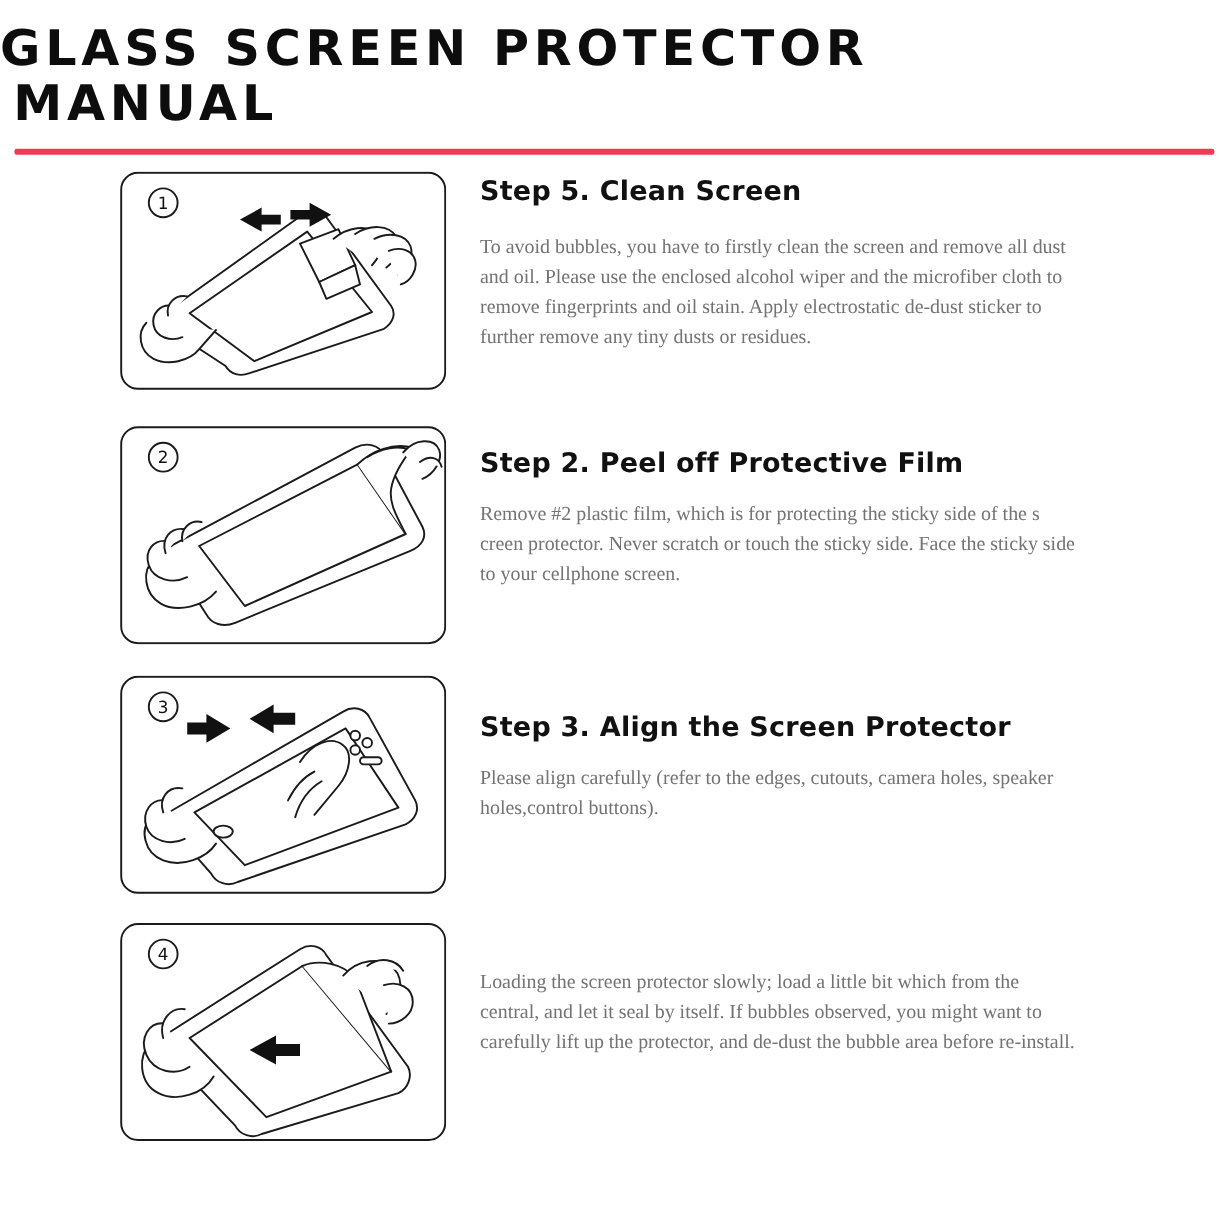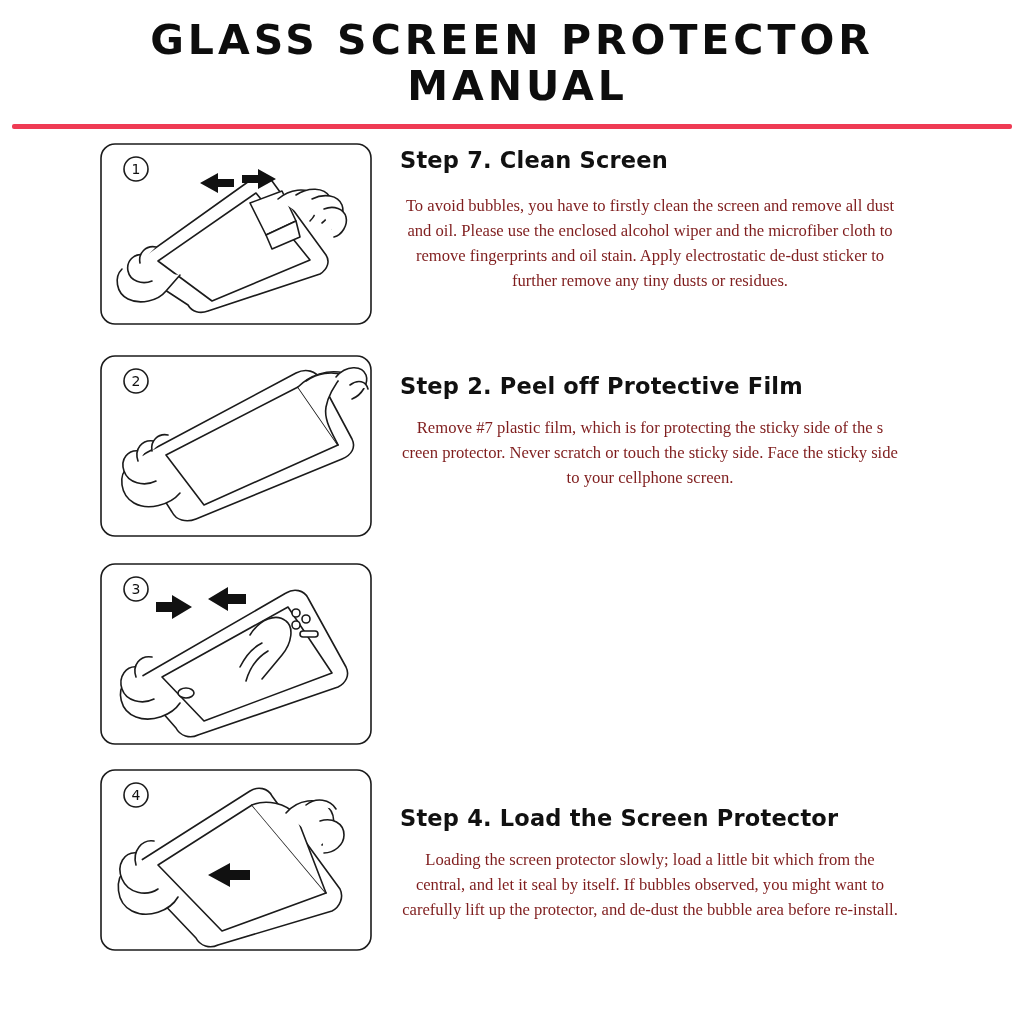--- a/index.html
+++ b/index.html
@@ -17,21 +17,20 @@
   }
   .page {
     width: 1024px;
     height: 1024px;
     position: relative;
     box-sizing: border-box;
   }
 
   
   .title-block {
-    text-align: center;
     padding-top: 18px;
   }
   .title-line {
     font-family: "DejaVu Sans", sans-serif;
     font-weight: 900;
     letter-spacing: 4px;
     color: #0d0d0d;
     line-height: 1.12;
     text-transform: uppercase;
   }
@@ -76,24 +75,23 @@
     font-weight: 700;
     font-size: 22.5px;
     color: #111111;
     margin: 0 0 16px 0;
     letter-spacing: 0.2px;
   }
   .step-body {
     font-family: "Liberation Serif", serif;
     font-size: 16.6px;
     line-height: 1.52;
-    color: #7f1d1d;
+    color: #737373;
     margin: 0;
     max-width: 500px;
-    text-align: center;
   }
   .step.s1 .step-title { margin-bottom: 20px; }
   .step.s2 .fig { margin-top: 16px; }
   .step.s3 .fig { margin-top: 12px; }
   .step.s4 .fig { margin-top: 10px; }
   .step.s2 .step-text { padding-top: 34px; }
   .step.s3 .step-text { padding-top: 42px; }
   .step.s4 .step-text { padding-top: 46px; }
 </style>
 </head>
@@ -132,21 +130,21 @@
           <path d="M44 112 C34 110 26 118 28 128 C30 138 42 142 52 138" fill="#fff"></path>
           <path d="M56 104 C46 102 38 110 40 120" fill="#fff"></path>
 
           <g fill="#111" stroke="none">
             <path d="M100 40 L118 30 L118 36 L134 36 L134 44 L118 44 L118 50 Z"></path>
             <path d="M176 30 L158 40 L158 34 L142 34 L142 26 L158 26 L158 20 Z" transform="translate(0,6)"></path>
           </g>
         </svg>
       </div>
       <div class="step-text">
-        <h2 class="step-title">Step 7. Clean Screen</h2>
+        <h2 class="step-title">Step 5. Clean Screen</h2>
         <p class="step-body">To avoid bubbles, you have to firstly clean the screen and remove all dust and oil. Please use the enclosed alcohol wiper and the microfiber cloth to remove fingerprints and oil stain. Apply electrostatic de-dust sticker to further remove any tiny dusts or residues.</p>
       </div>
     </div>
 
     <div class="step s2">
       <div class="fig">
         <svg width="272" height="182" viewBox="0 0 272 182" fill="none" stroke="#1b1b1b" stroke-width="1.6" stroke-linejoin="round" stroke-linecap="round">
           <rect x="1" y="1" width="270" height="180" rx="14" fill="#fff" stroke="#1b1b1b" stroke-width="1.6"></rect>
           <circle cx="36" cy="26" r="12" fill="#fff"></circle>
           <text x="36" y="31" font-family="DejaVu Sans, sans-serif" font-size="14" fill="#111" stroke="none" text-anchor="middle">2</text>
@@ -161,21 +159,21 @@
           <path d="M250 30 C258 24 266 26 268 34" fill="#fff"></path>
 
           <path d="M28 112 C18 120 20 140 34 148 C48 156 70 150 80 138" fill="#fff"></path>
           <path d="M40 96 C28 94 20 104 24 116 C28 128 44 132 56 126" fill="#fff"></path>
           <path d="M54 86 C42 84 34 94 38 106" fill="#fff"></path>
           <path d="M68 80 C58 78 50 86 52 96" fill="#fff"></path>
         </svg>
       </div>
       <div class="step-text">
         <h2 class="step-title">Step 2. Peel off Protective Film</h2>
-        <p class="step-body">Remove #7 plastic film, which is for protecting the sticky side of the s creen protector. Never scratch or touch the sticky side. Face the sticky side to your cellphone screen.</p>
+        <p class="step-body">Remove #2 plastic film, which is for protecting the sticky side of the s creen protector. Never scratch or touch the sticky side. Face the sticky side to your cellphone screen.</p>
       </div>
     </div>
 
     <div class="step s3">
       <div class="fig">
         <svg width="272" height="182" viewBox="0 0 272 182" fill="none" stroke="#1b1b1b" stroke-width="1.6" stroke-linejoin="round" stroke-linecap="round">
           <rect x="1" y="1" width="270" height="180" rx="14" fill="#fff" stroke="#1b1b1b" stroke-width="1.6"></rect>
           <circle cx="36" cy="26" r="12" fill="#fff"></circle>
           <text x="36" y="31" font-family="DejaVu Sans, sans-serif" font-size="14" fill="#111" stroke="none" text-anchor="middle">3</text>
 
@@ -195,20 +193,24 @@
           <path d="M26 118 C16 128 20 148 36 154 C52 160 72 152 80 140" fill="#fff"></path>
           <path d="M38 104 C26 102 18 114 22 126 C26 138 42 142 54 136" fill="#fff"></path>
           <path d="M52 94 C40 92 32 102 36 114" fill="#fff"></path>
 
           <g fill="#111" stroke="none">
             <path d="M92 44 L72 32 L72 39 L56 39 L56 49 L72 49 L72 56 Z"></path>
             <path d="M108 36 L128 24 L128 31 L146 31 L146 41 L128 41 L128 48 Z"></path>
           </g>
         </svg>
       </div>
+      <div class="step-text">
+        <h2 class="step-title">Step 3. Align the Screen Protector</h2>
+        <p class="step-body">Please align carefully (refer to the edges, cutouts, camera holes, speaker holes,control buttons).</p>
+      </div>
     </div>
 
     <div class="step s4">
       <div class="fig">
         <svg width="272" height="182" viewBox="0 0 272 182" fill="none" stroke="#1b1b1b" stroke-width="1.6" stroke-linejoin="round" stroke-linecap="round">
           <rect x="1" y="1" width="270" height="180" rx="14" fill="#fff" stroke="#1b1b1b" stroke-width="1.6"></rect>
           <circle cx="36" cy="26" r="12" fill="#fff"></circle>
           <text x="36" y="31" font-family="DejaVu Sans, sans-serif" font-size="14" fill="#111" stroke="none" text-anchor="middle">4</text>
 
           <path d="M40 92 L150 22 C158 17 168 19 172 27 L240 120 C244 128 240 138 232 142 L118 176 C110 180 100 177 96 169 L36 106 C33 100 34 95 40 92 Z" fill="#fff"></path>
@@ -223,19 +225,18 @@
           <path d="M26 100 C14 110 16 134 32 142 C48 150 70 142 78 128" fill="#fff"></path>
           <path d="M38 84 C24 82 16 96 22 110 C28 124 46 128 58 120" fill="#fff"></path>
           <path d="M54 72 C42 70 32 82 36 96" fill="#fff"></path>
 
           <g fill="#111" stroke="none">
             <path d="M112 116 L134 104 L134 111 L154 111 L154 121 L134 121 L134 128 Z" transform="translate(-4,-10)"></path>
           </g>
         </svg>
       </div>
       <div class="step-text">
-        <h2 class="step-title">Step 4. Load the Screen Protector</h2>
         <p class="step-body">Loading the screen protector slowly; load a little bit which from the central, and let it seal by itself. If bubbles observed, you might want to carefully lift up the protector, and de-dust the bubble area before re-install.</p>
       </div>
     </div>
 
   </div>
 </div>
 
 </body></html>

